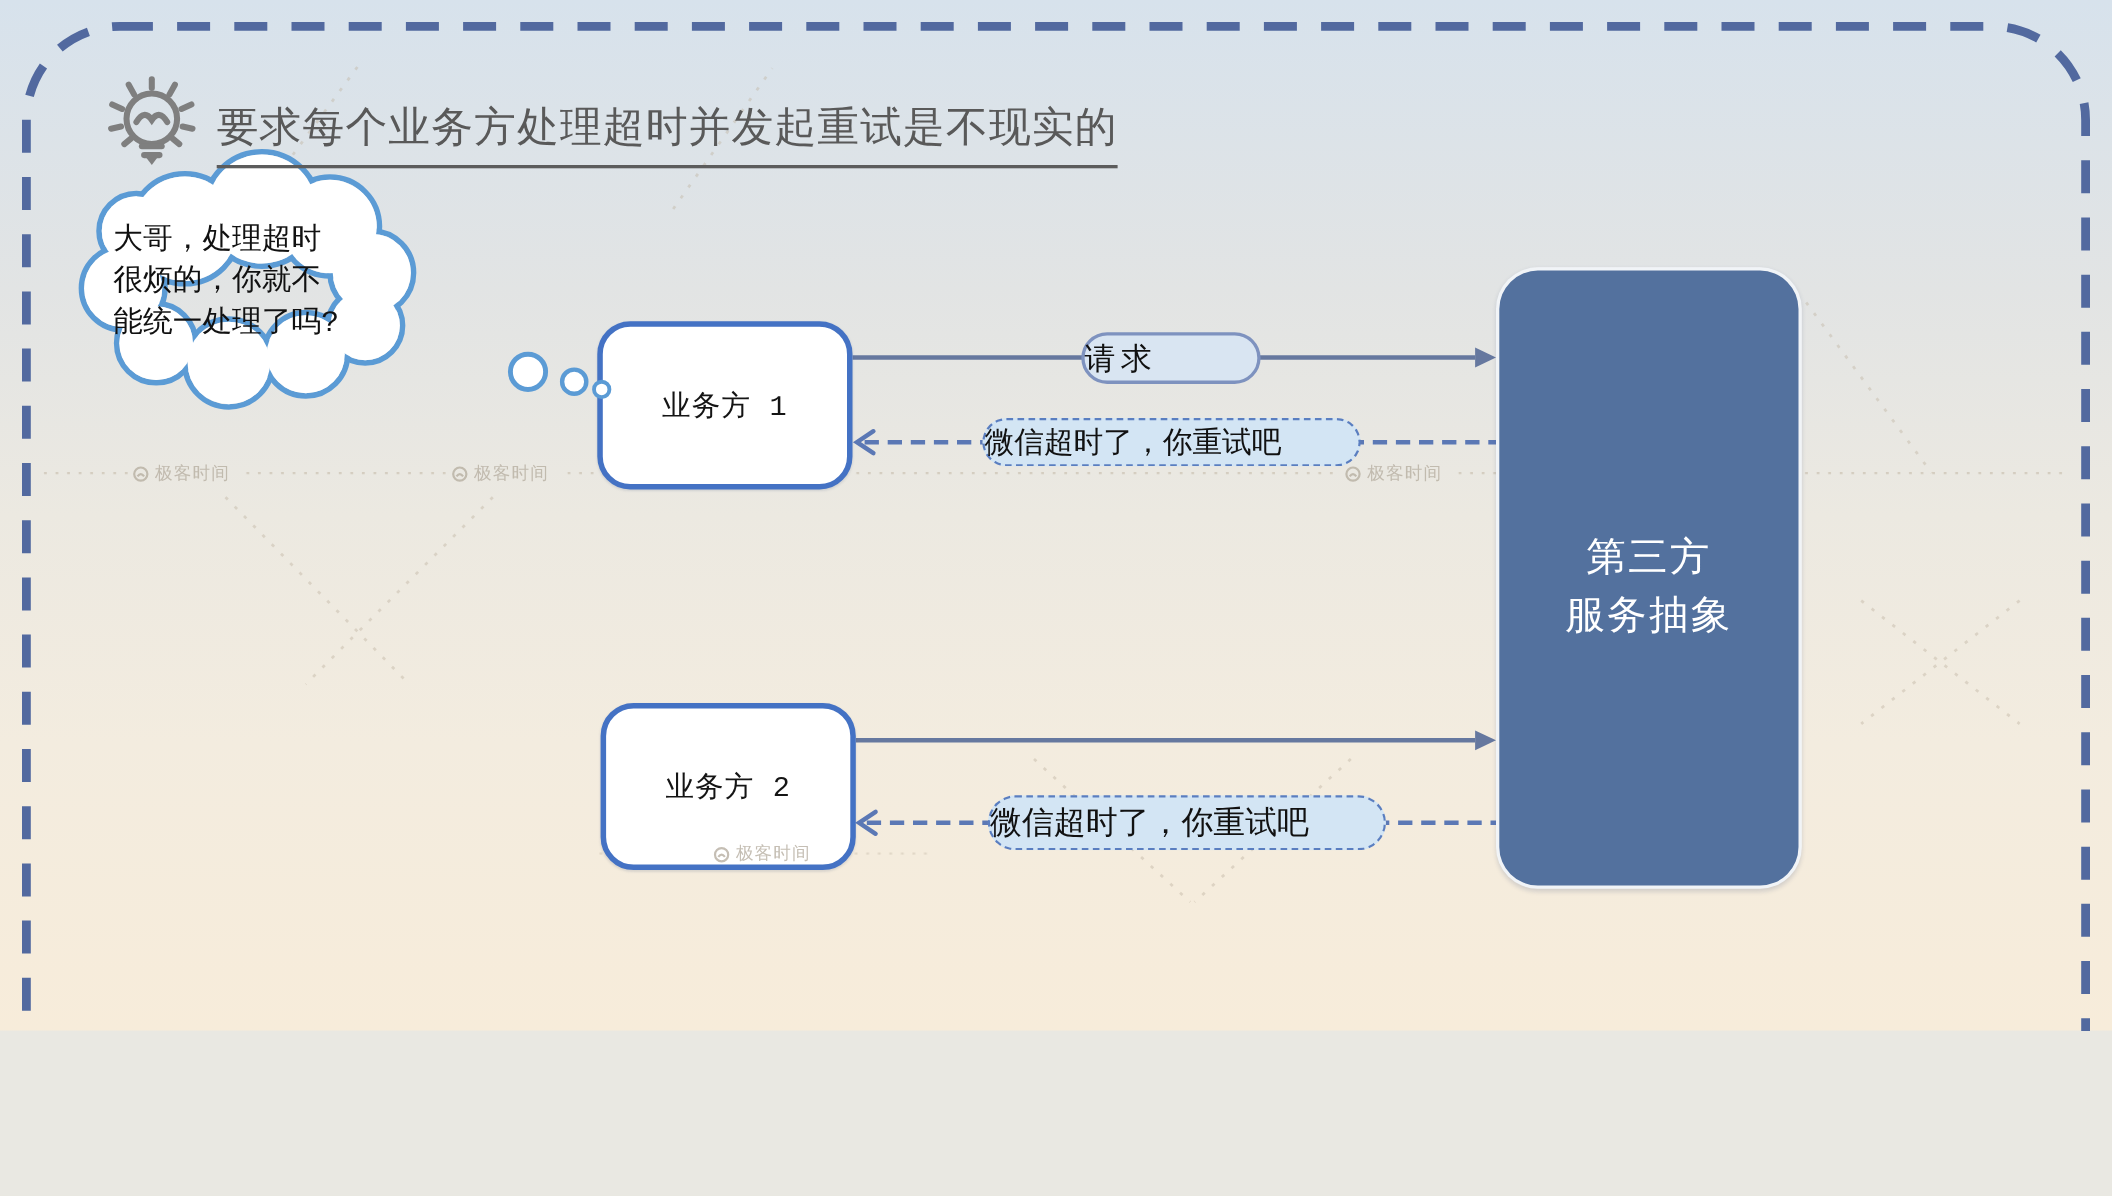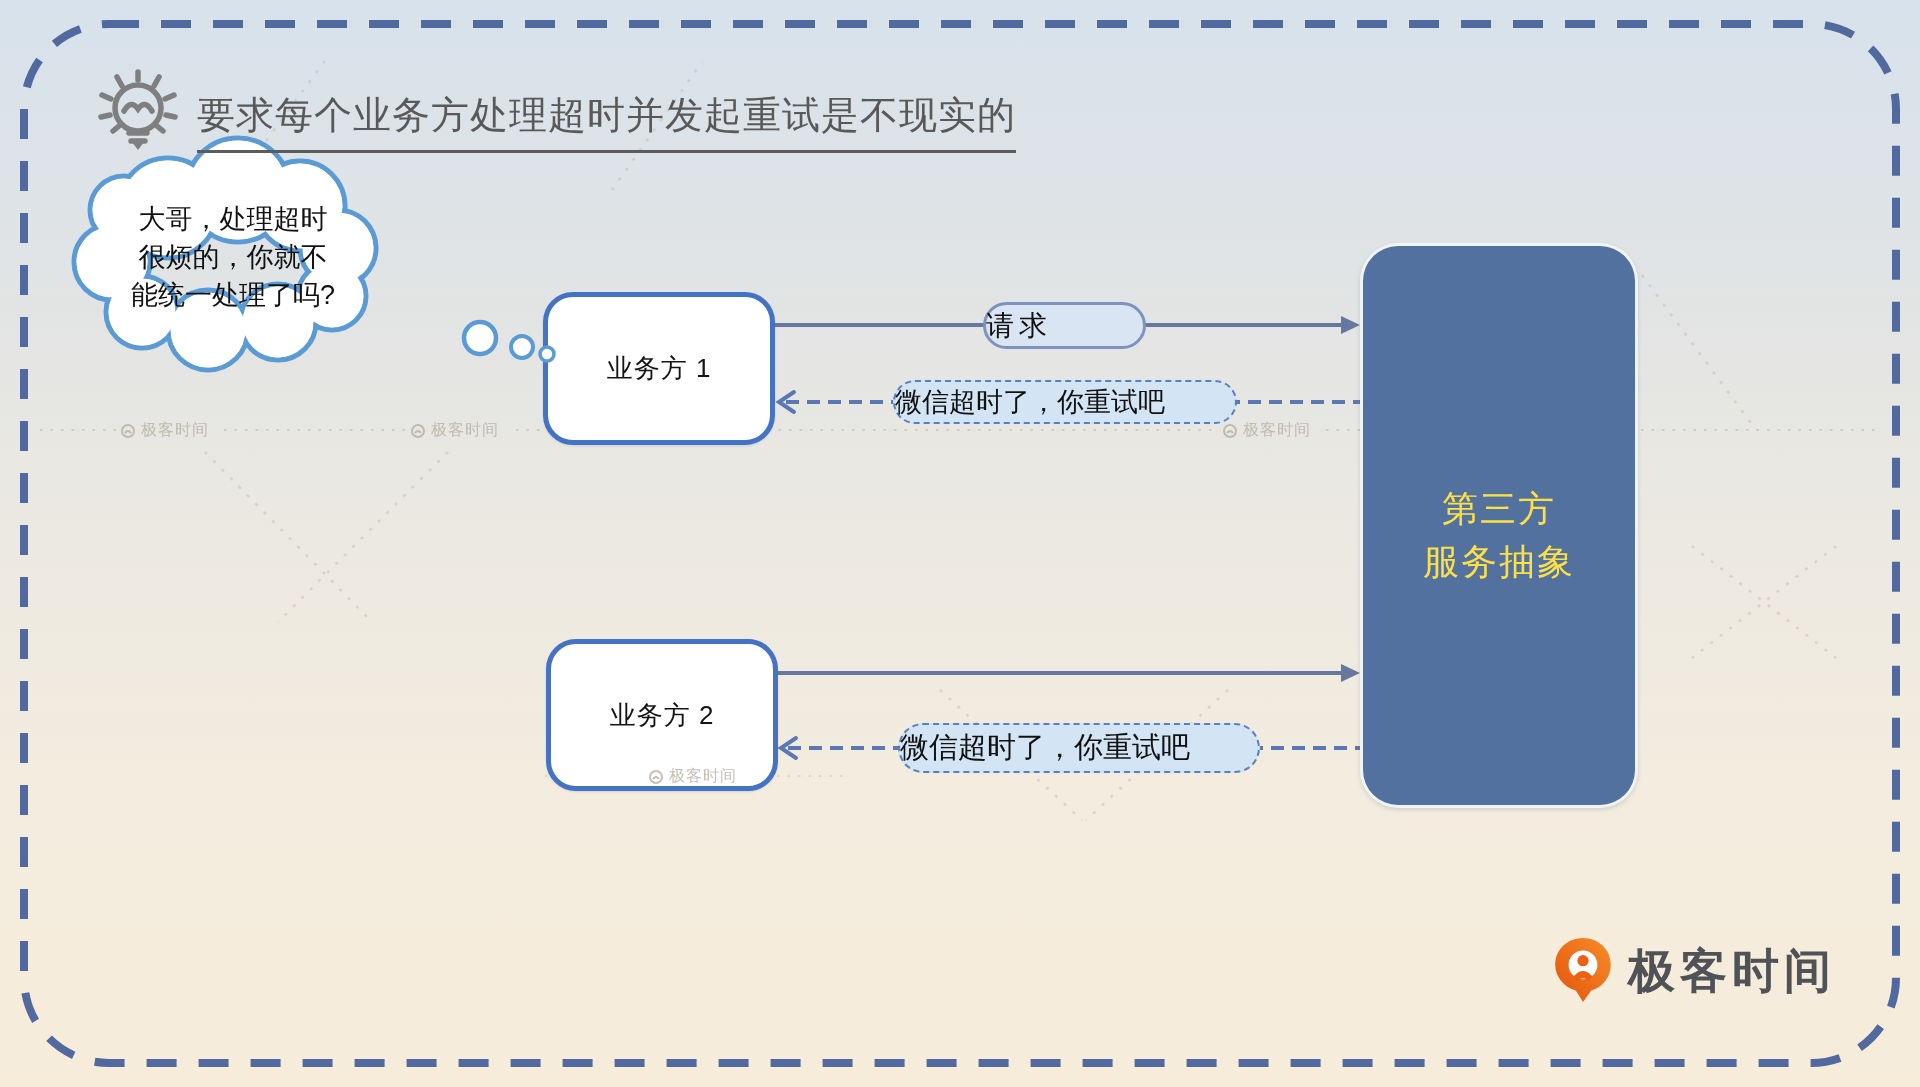--- a/index.html
+++ b/index.html
@@ -1,50 +1,50 @@
 <!DOCTYPE html>
 <html><head>
 <meta charset="utf-8">
 <style>
   html,body{margin:0;padding:0;background:#e9e8e2;}
   *{box-sizing:border-box;}
   .canvas{
-    position:relative;width:1920px;height:1087px;overflow:hidden;
-    font-family:Liberation Sans, sans-serif;
+    position:relative;width:1920px;height:937px;overflow:hidden;
+    font-family:Liberation Mono, monospace;
     background:linear-gradient(180deg,#d7e2ec 0%,#e2e4e4 28%,#ece9e1 50%,#f3ecdf 72%,#f7ecda 100%);
   }
   svg{display:block;}
   .layer{position:absolute;left:0;top:0;width:1920px;height:1087px;pointer-events:none;}
 
   .title-row{position:absolute;left:197px;top:90px;}
   .title-text{
     display:inline-block;font-size:38px;letter-spacing:1px;color:#595959;
     padding-bottom:9px;border-bottom:3px solid #5c5c5c;white-space:nowrap;
   }
   .bulb{position:absolute;left:88px;top:64px;}
 
   .cloud-text{
     position:absolute;left:103px;top:200px;width:260px;height:156px;
-    font-size:27px;line-height:38px;color:#111;text-align:center;white-space:nowrap;
+    font-size:27px;line-height:38px;color:#111;white-space:nowrap;
   }
 
   .node{
     position:absolute;background:#fff;border:5px solid #4472c4;border-radius:30px;
     display:flex;align-items:center;justify-content:center;
     font-size:26px;color:#141414;letter-spacing:1px;
     box-shadow:0 1px 2px rgba(60,80,120,.15);
   }
   .node-1{left:543px;top:292px;width:232px;height:153px;}
   .node-2{left:546px;top:639px;width:232px;height:152px;}
 
   .node-third{
     position:absolute;left:1360px;top:243px;width:278px;height:565px;
     background:#53719e;border:3px solid rgba(255,255,255,.92);border-radius:38px;
     display:flex;flex-direction:column;align-items:center;justify-content:center;
-    padding-top:18px;color:#fde047;font-size:36px;line-height:53px;letter-spacing:2px;
+    padding-top:18px;color:#ffffff;font-size:36px;line-height:53px;letter-spacing:2px;
     box-shadow:0 2px 4px rgba(60,80,120,.18);
   }
 
   .pill{
     position:absolute;display:flex;align-items:center;justify-content:flex-start;
     color:#111;white-space:nowrap;
   }
   .pill-request{
     left:983px;top:302px;width:163px;height:47px;border-radius:24px;
     background:#d9e5f2;border:3px solid #7e92bf;font-size:28px;letter-spacing:5px;

